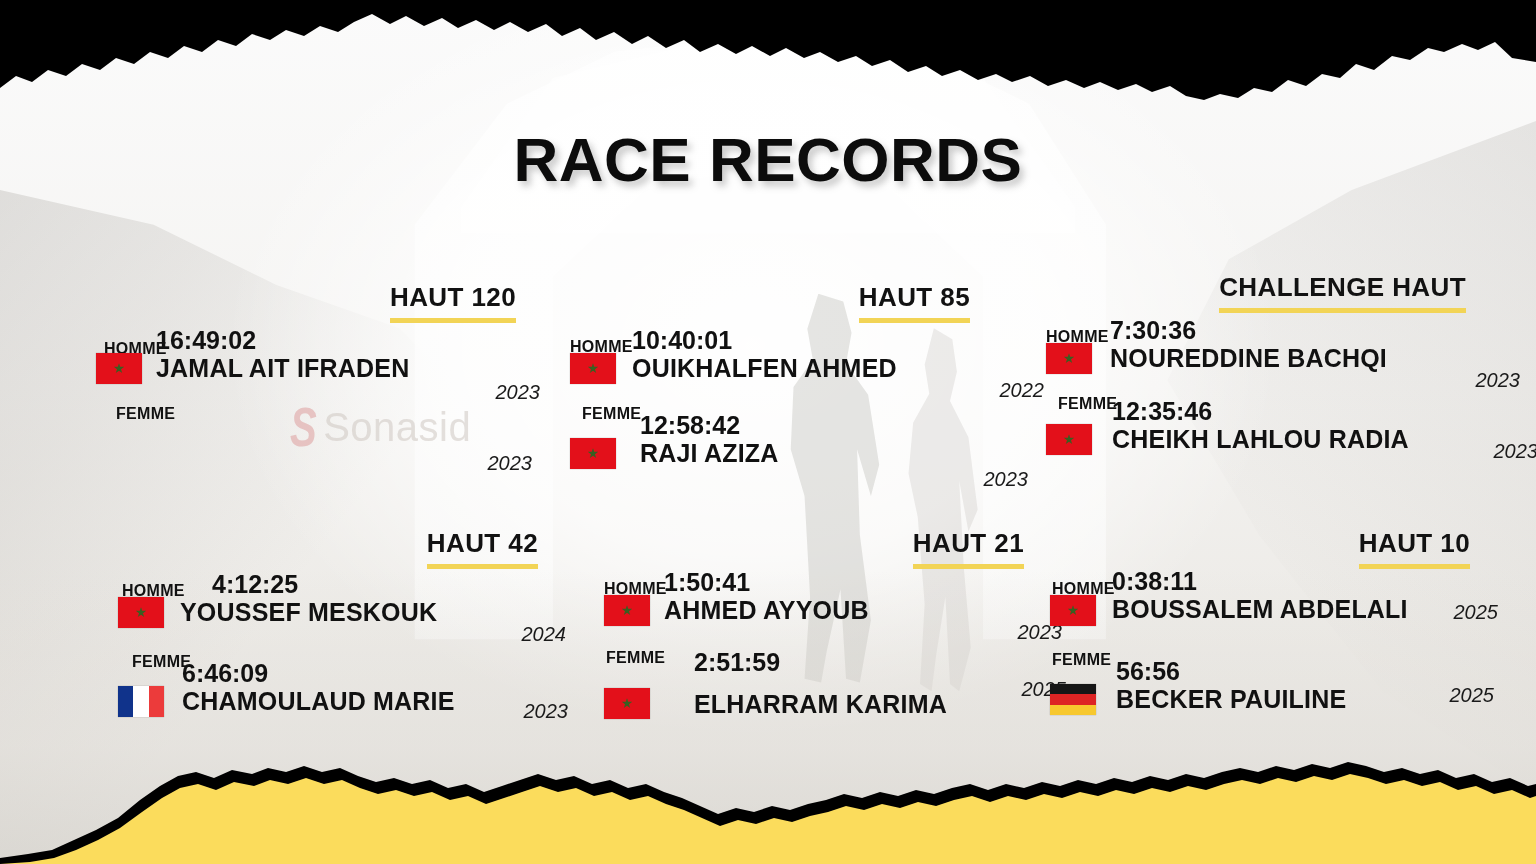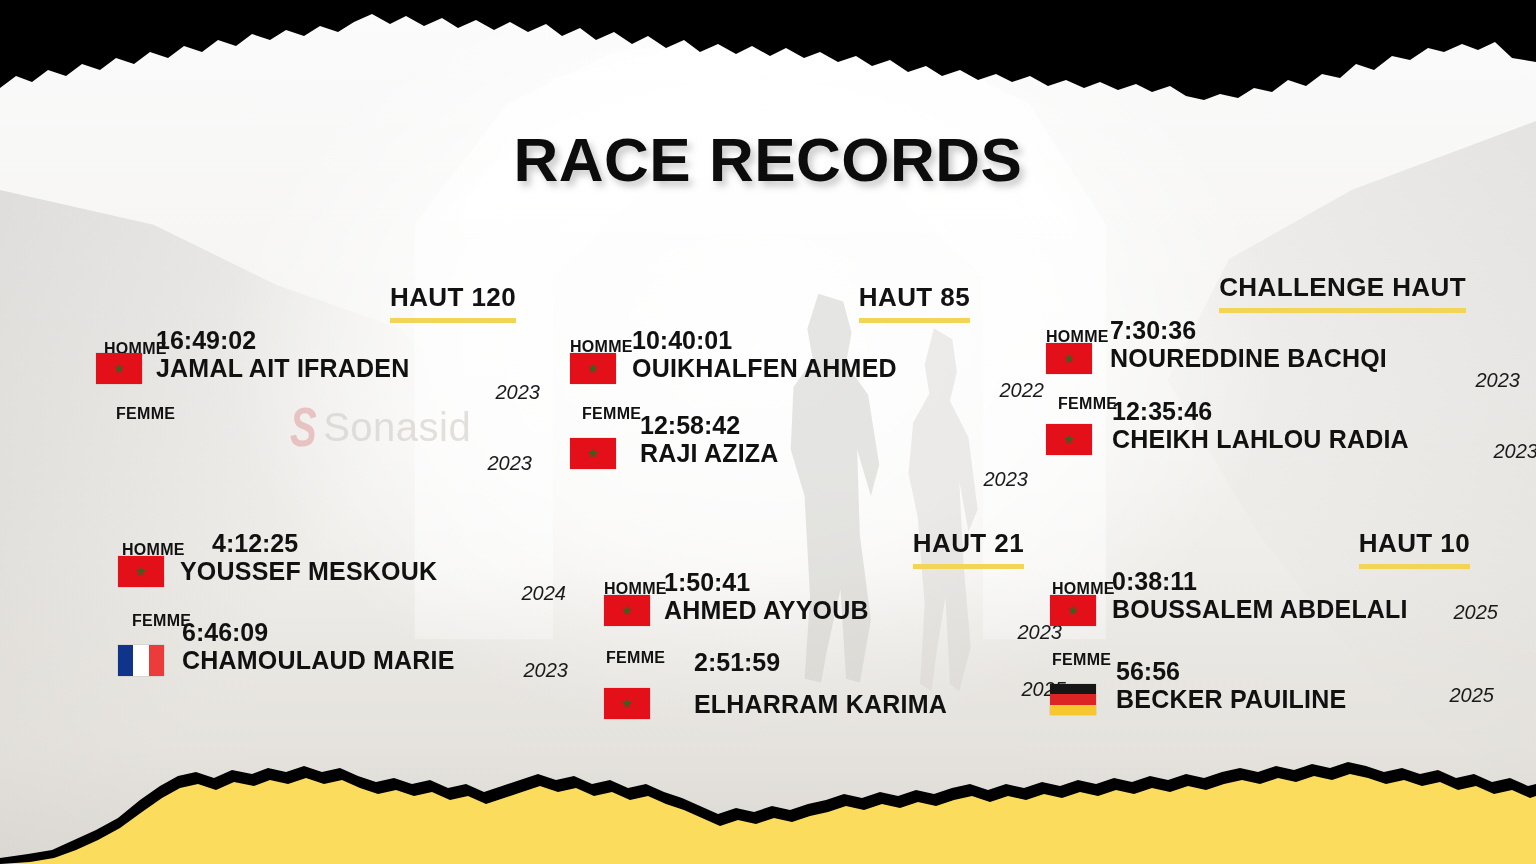--- a/index.html
+++ b/index.html
@@ -317,20 +317,23 @@
         <div class="namecol" style="margin-left:20px;">
           <div class="time" style="margin-top:-28px;">12:35:46</div>
           <div class="athlete">CHEIKH LAHLOU RADIA</div>
         </div>
       </div>
       <div class="year" style="right:-72px; top:44px;">2023</div>
     </div>
   </div>
 
   <div class="card" style="left:118px; top:528px; width:420px;">
+    <div class="head-wrap">
+      <span class="card-head">HAUT 42</span>
+    </div>
     <div class="row" style="margin-top:14px;">
       <div class="gender" style="margin-left:4px;">HOMME</div>
       <div class="entry" style="margin-top:-2px;">
         <div class="flagbox">
             <div class="flag ma"></div>
           </div>
         <div class="namecol" style="margin-left:16px;">
           <div class="time" style="margin-top:-28px;margin-left:32px;">4:12:25</div>
           <div class="athlete">YOUSSEF MESKOUK</div>
         </div>

